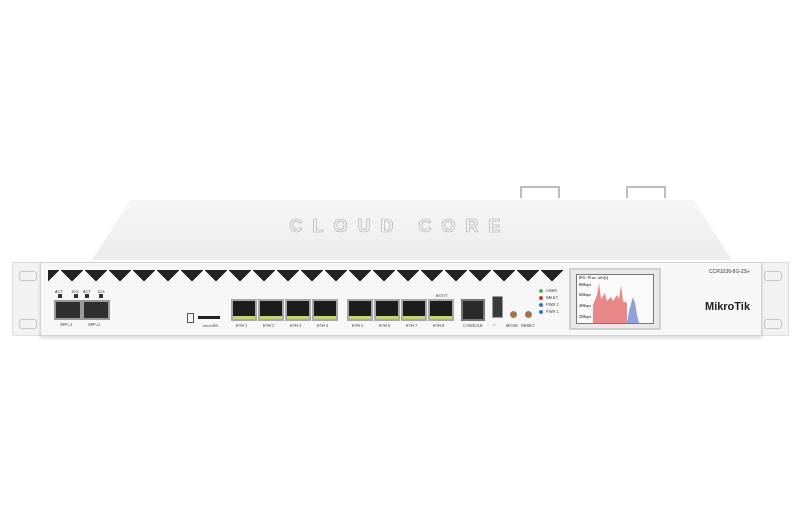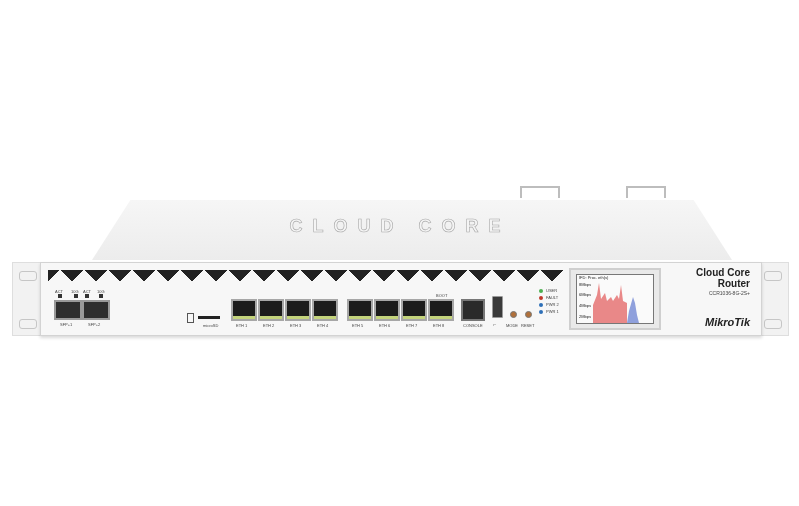--- a/index.html
+++ b/index.html
@@ -106,16 +106,15 @@
     <span style="position:absolute;left:2px;top:28px;font-size:4px;color:#222;">4Mbps</span>
     <span style="position:absolute;left:2px;top:39px;font-size:4px;color:#222;">2Mbps</span>
     <svg width="76" height="48" style="position:absolute;left:0;top:0;">
       <polygon points="16,48 16,30 20,20 22,8 24,24 28,18 30,26 34,22 36,26 40,20 42,24 44,10 46,26 50,28 50,48" fill="#e57373" opacity="0.85"></polygon>
       <polygon points="50,48 52,36 56,22 58,28 60,40 62,48" fill="#7b8fd6" opacity="0.85"></polygon>
     </svg>
   </div>
 </div>
 
 <div class="brand">
-  <div style="font-size:10px;font-weight:bold;color:#222;">Cloud Core Router</div>
   <div style="font-size:5px;color:#444;margin-top:1px;">CCR1036-8G-2S+</div>
-  <div style="font-size:11px;font-style:italic;font-weight:bold;color:#222;margin-top:20px;">MikroTik</div>
+  <div style="font-size:11px;font-weight:bold;color:#222;margin-top:26px;">MikroTik</div>
 </div>
 
 </body></html>

